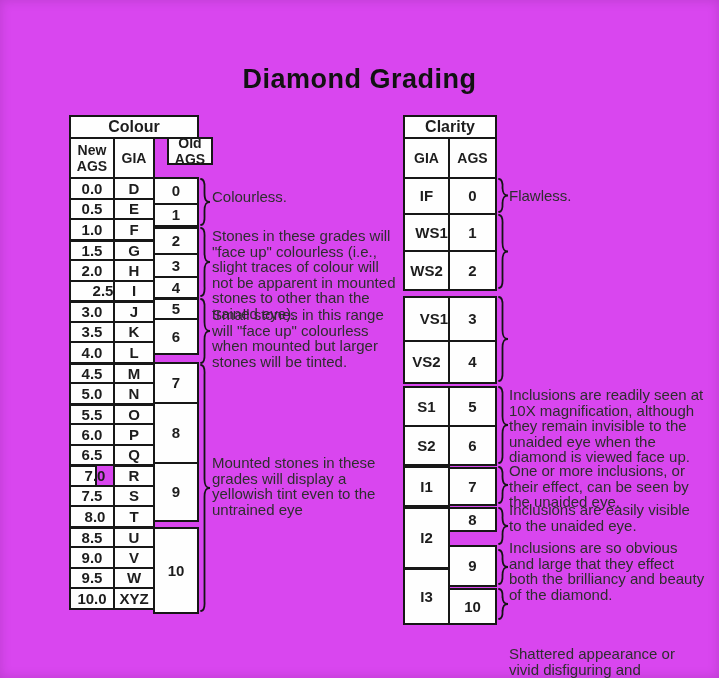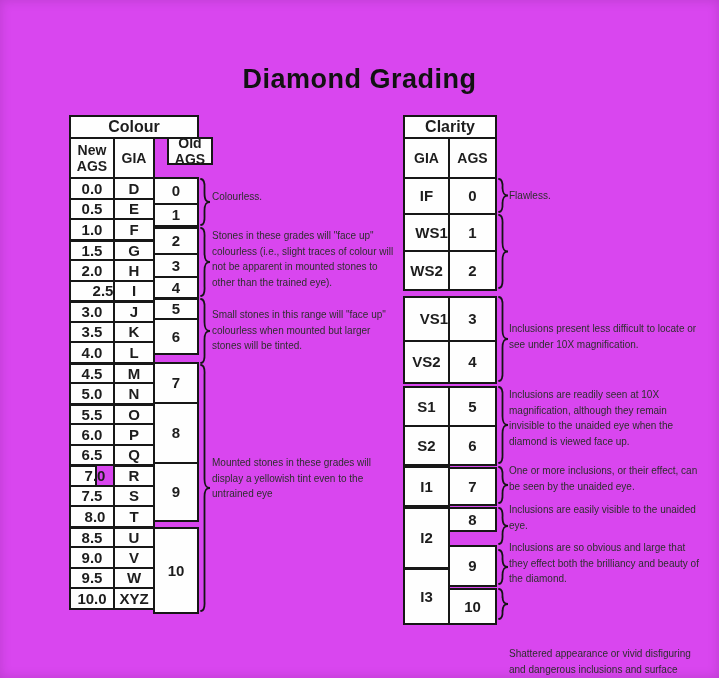--- a/index.html
+++ b/index.html
@@ -17,21 +17,21 @@
     position:absolute;box-sizing:border-box;
     border:2px solid #171717;background:#fefefe;
     display:flex;align-items:center;justify-content:center;
     font-weight:bold;color:#1d1d1d;text-align:center;line-height:1.15;
   }
   .tbl-title{font-size:16px;}
   .sub{font-size:14px;padding:1px;}
   .row-cell{font-size:15px;}
   .group-start{border-top-width:3px;}
   .note{
-    position:absolute;font-size:10px;line-height:15.5px;color:#2e2e2e;
+    position:absolute;font-size:15px;line-height:15.5px;color:#2e2e2e;
   }
   .brace{position:absolute;}
   
   .c-hdr {left:69px; top:115px; width:130px; height:24px;}
   .c-sub0{left:69px; top:137px; width:46px;  height:42px;}
   .c-sub1{left:113px;top:137px; width:42px;  height:42px;}
   .c-sub2{left:153px;top:137px; width:46px;  height:28px;margin-left:14px;}
   .k-hdr {left:403px;top:115px; width:94px;  height:24px;}
   .k-sub0{left:403px;top:137px; width:47px;  height:42px;}
   .k-sub1{left:448px;top:137px; width:49px;  height:42px;}
@@ -158,19 +158,18 @@
     <svg width="14" height="38" viewBox="0 0 14 38" class="brace" style="left: 497px; top: 507px;">
       <path d="M2,1 C6.5,1.5 5.5,9 5.5,11 L5.5,10 C5.5,18 8,19 11,19 C8,19 5.5,20 5.5,28 L5.5,27 C5.5,29 6.5,36.5 2,37" fill="none" stroke="#141414" stroke-width="1.8" stroke-linecap="round"></path>
     </svg>
     <svg width="14" height="36" viewBox="0 0 14 36" class="brace" style="left: 497px; top: 549px;">
       <path d="M2,1 C6.5,1.5 5.5,9 5.5,11 L5.5,9 C5.5,17 8,18 11,18 C8,18 5.5,19 5.5,27 L5.5,25 C5.5,27 6.5,34.5 2,35" fill="none" stroke="#141414" stroke-width="1.8" stroke-linecap="round"></path>
     </svg>
     <svg width="14" height="32" viewBox="0 0 14 32" class="brace" style="left: 497px; top: 588px;">
       <path d="M2,1 C6.5,1.5 5.5,8 5.5,10 L5.5,8 C5.5,15 8,16 11,16 C8,16 5.5,17 5.5,24 L5.5,22 C5.5,24 6.5,30.5 2,31" fill="none" stroke="#141414" stroke-width="1.8" stroke-linecap="round"></path>
     </svg>
     <div class="note" style="left: 509px; top: 188px; width: 196px;">Flawless.</div>
-    <div class="note" style="left: 509px; top: 321px; width: 196px;">Inclusions present less difficult to locate or see under 10X magnification.</div>
     <div class="note" style="left: 509px; top: 387px; width: 196px;">Inclusions are readily seen at 10X magnification, although they remain invisible to the unaided eye when the diamond is viewed face up.</div>
     <div class="note" style="left: 509px; top: 463px; width: 196px;">One or more inclusions, or their effect, can be seen by the unaided eye.</div>
     <div class="note" style="left: 509px; top: 502px; width: 196px;">Inclusions are easily visible to the unaided eye.</div>
     <div class="note" style="left: 509px; top: 540px; width: 196px;">Inclusions are so obvious and large that they effect both the brilliancy and beauty of the diamond.</div>
     <div class="note" style="left: 509px; top: 610px; width: 196px; margin-top: 36px;">Shattered appearance or vivid disfiguring and dangerous inclusions and surface marks.</div>
   </div>
 
 </body></html>

